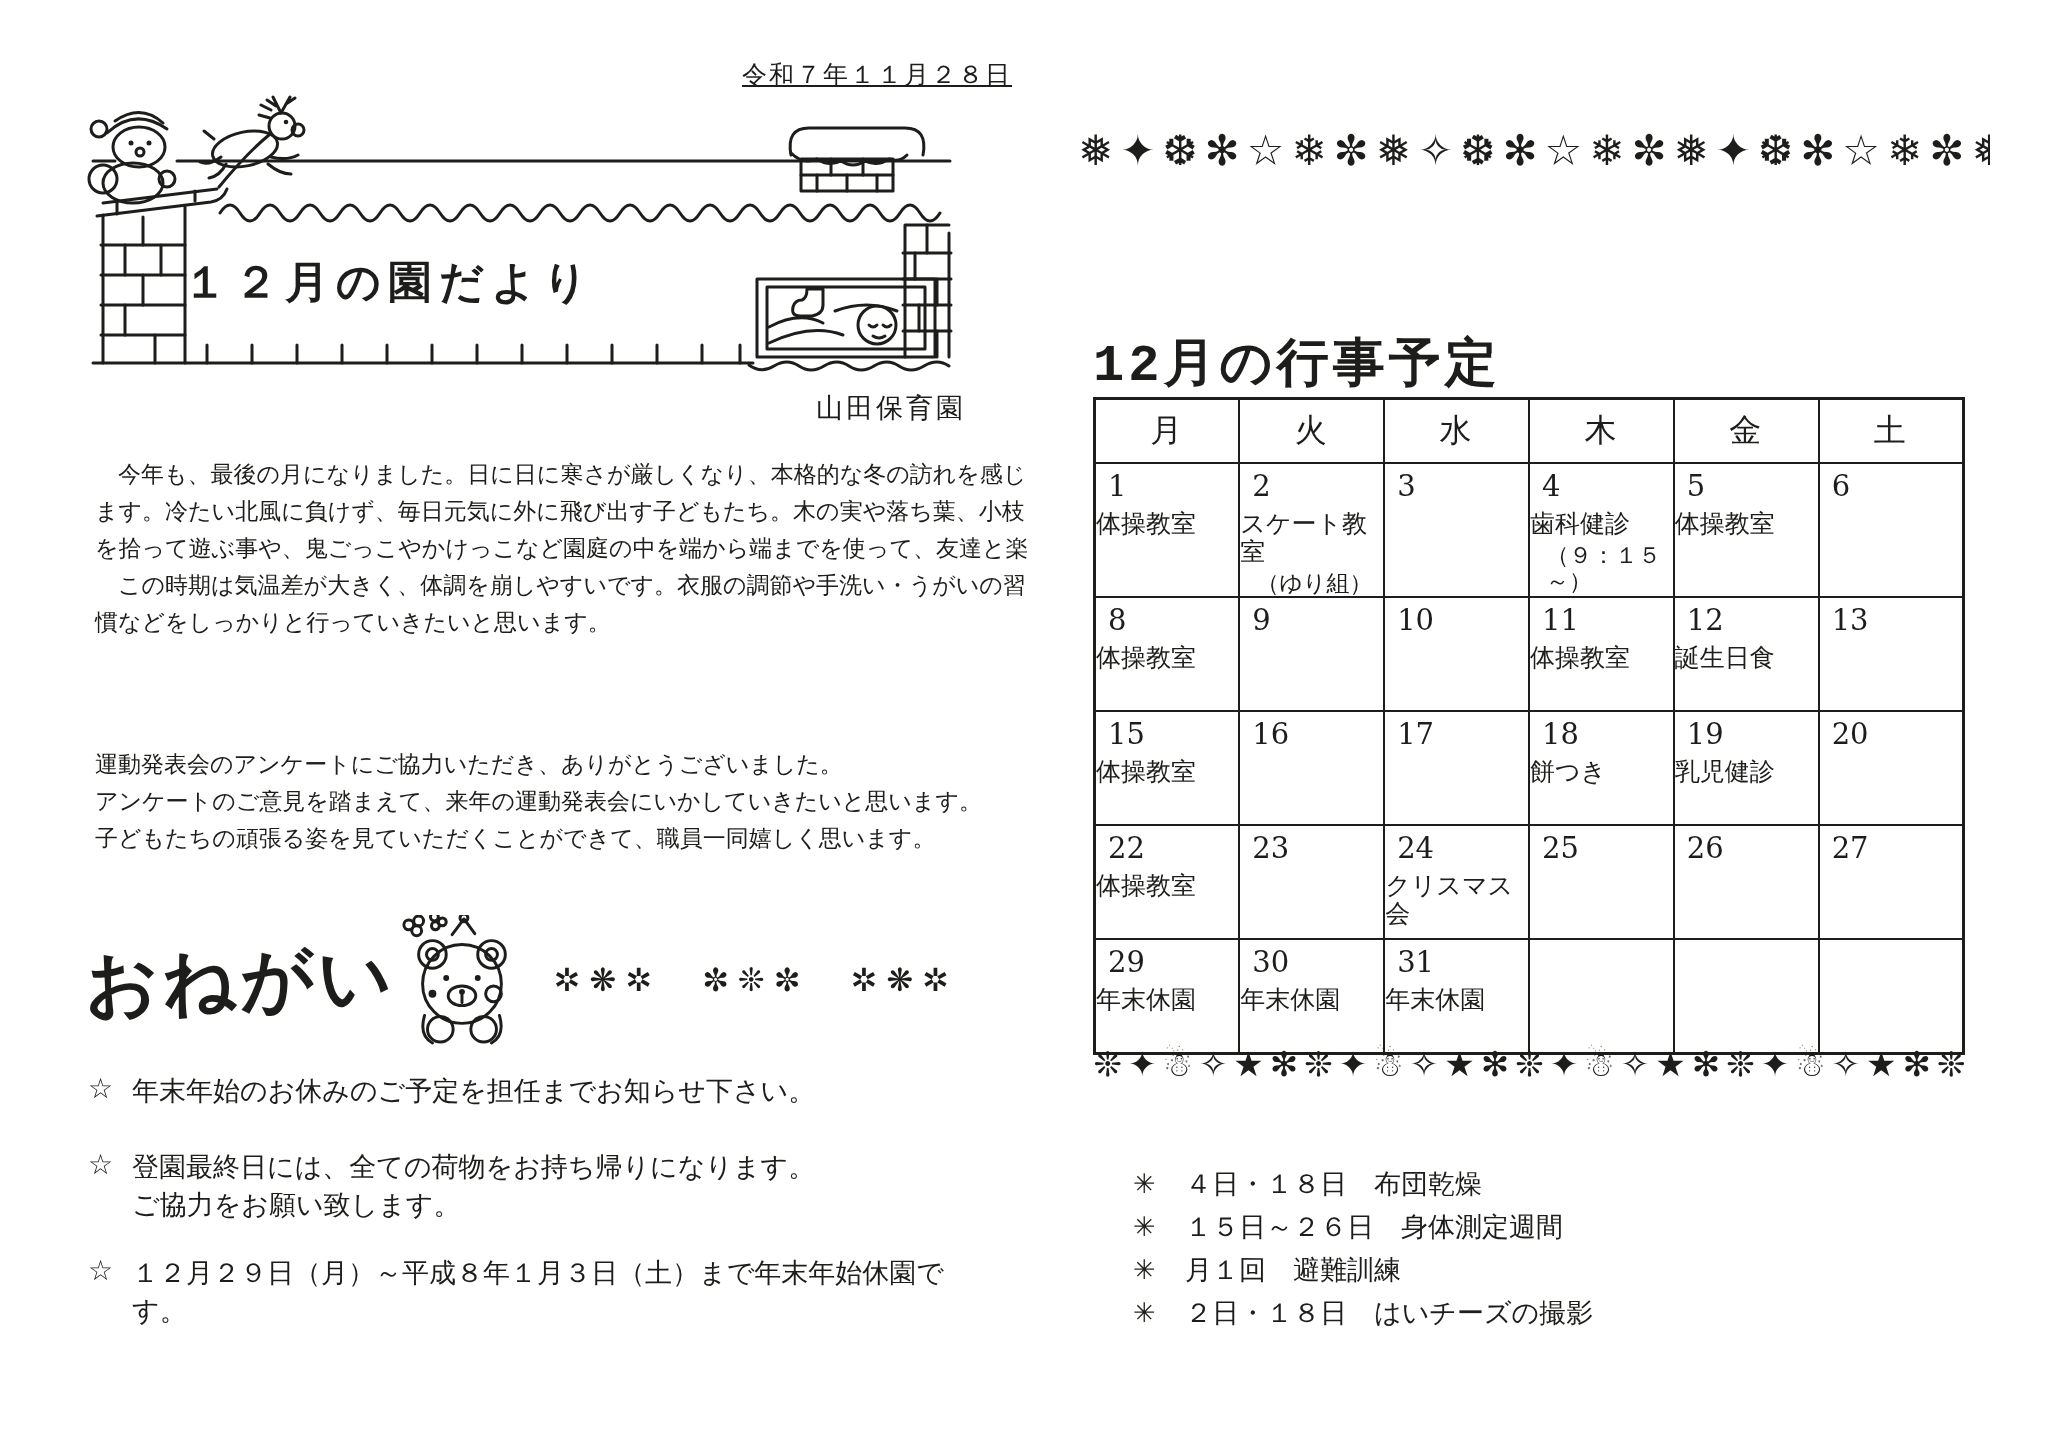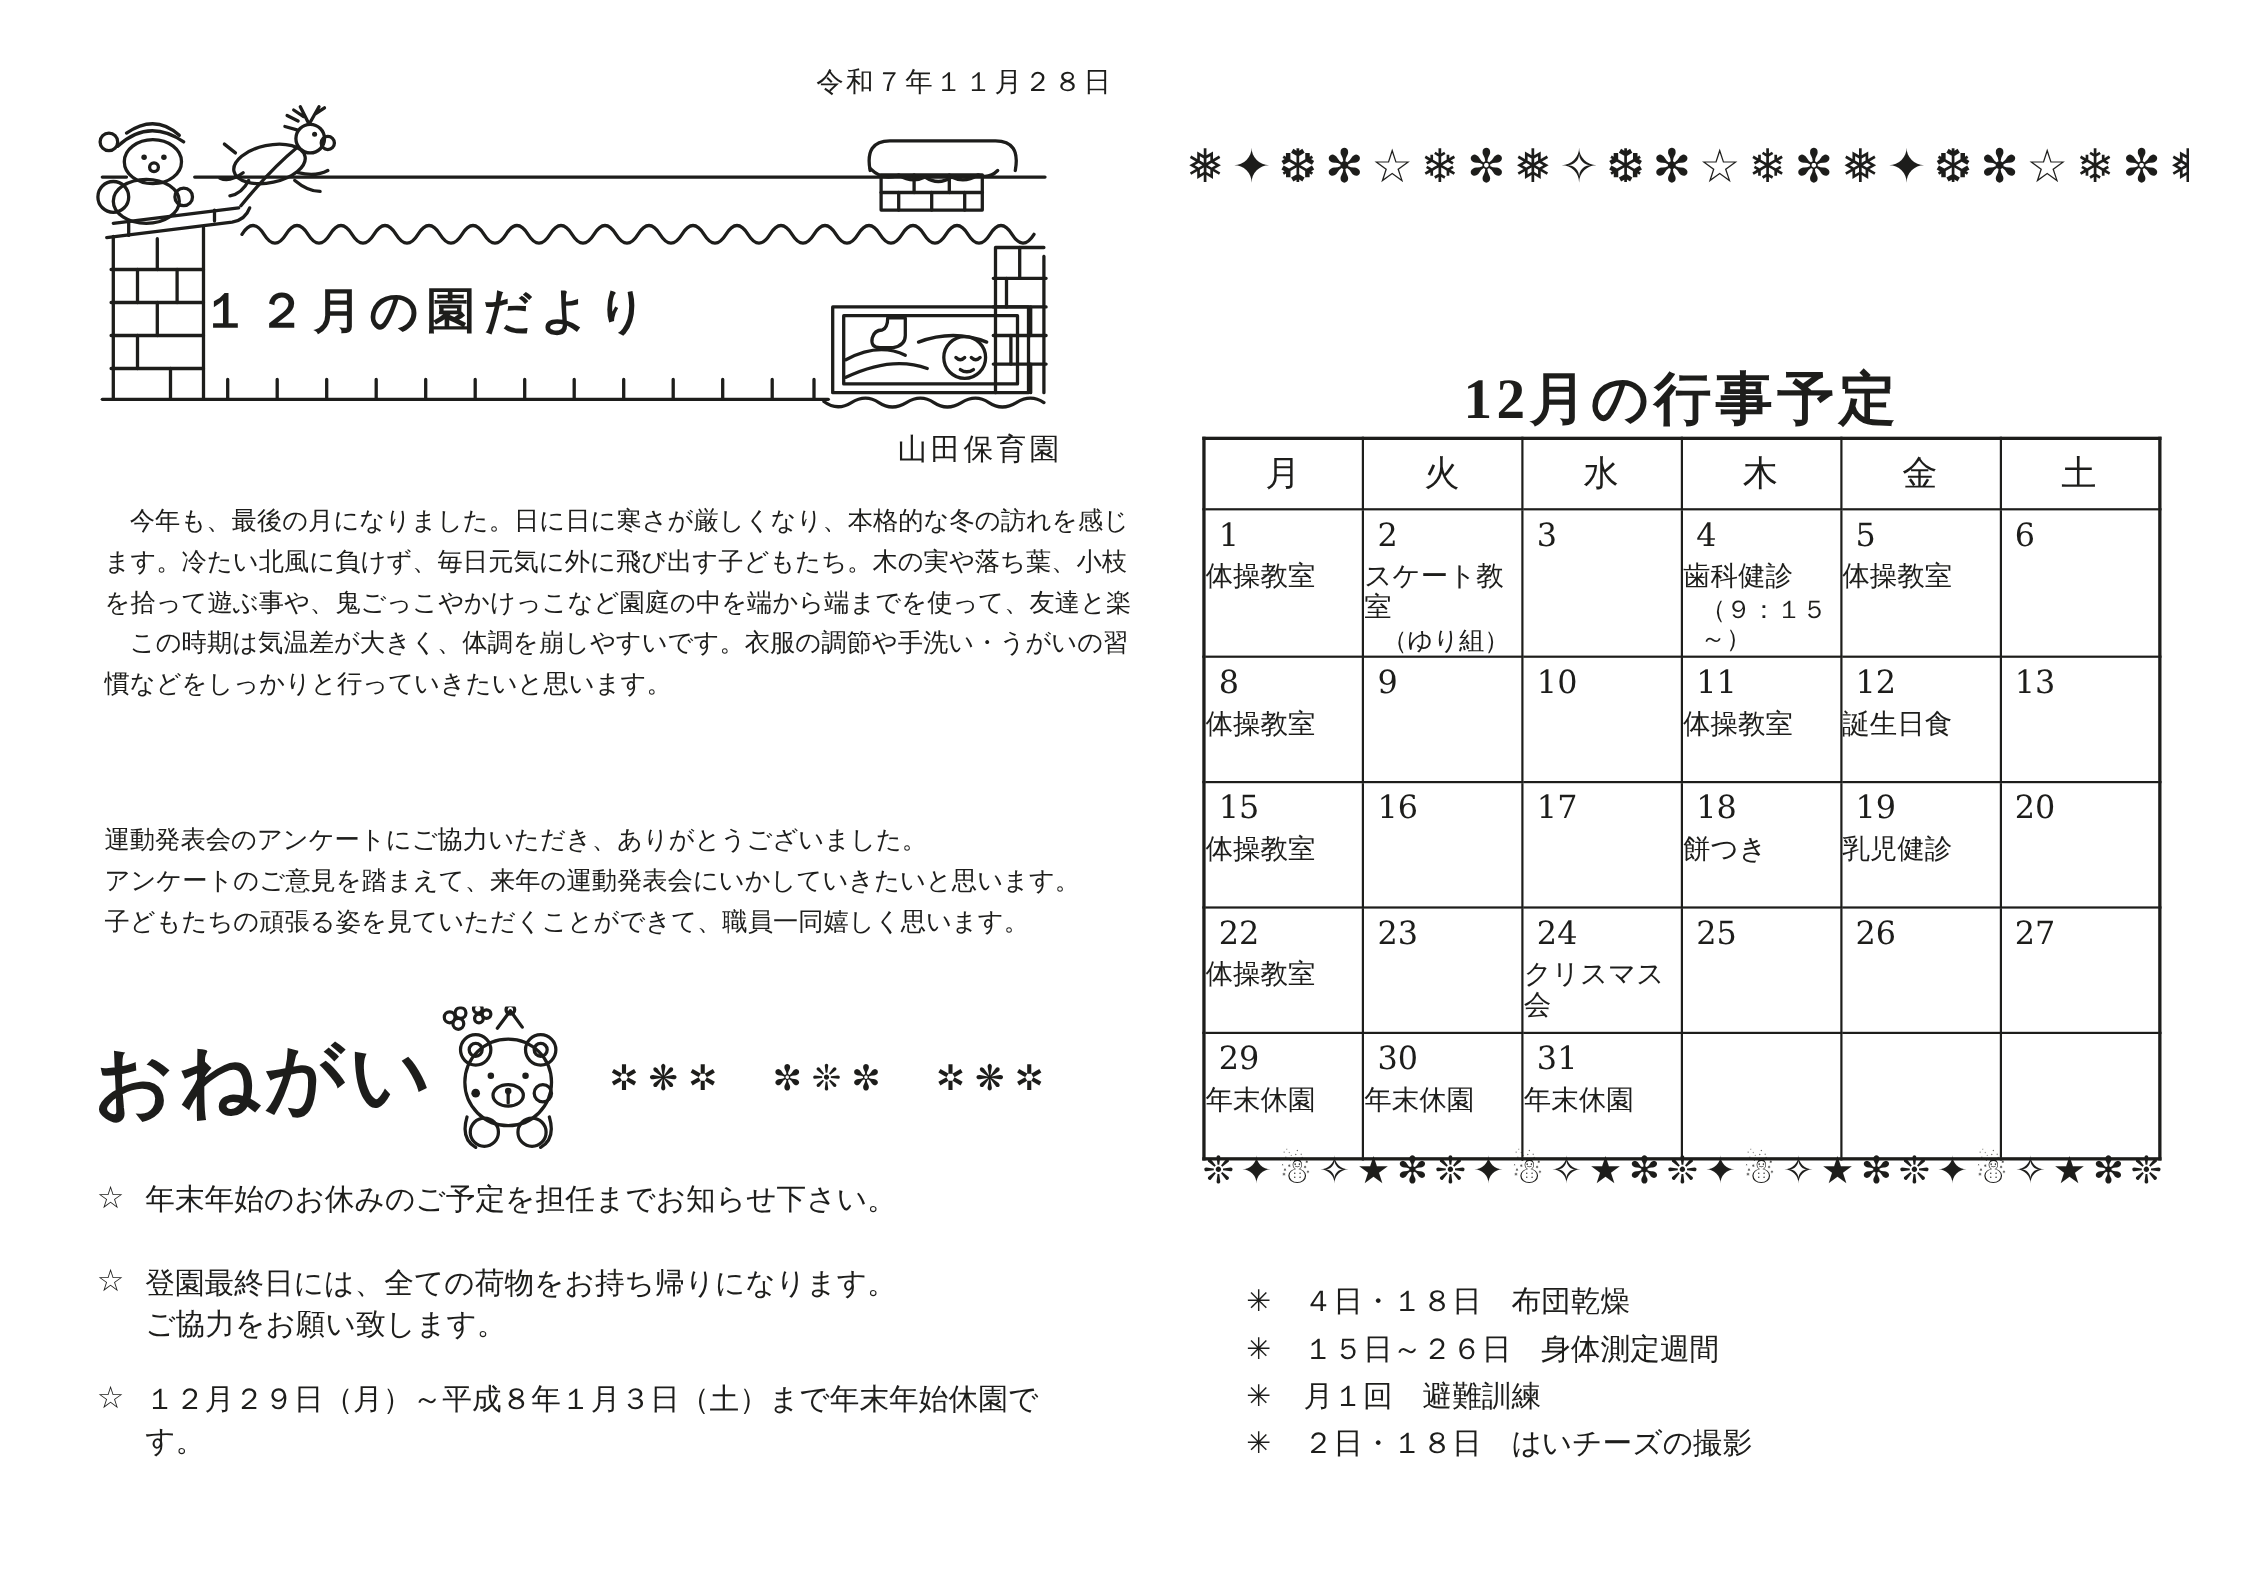--- a/index.html
+++ b/index.html
@@ -3,21 +3,21 @@
 <meta charset="utf-8">
 <style>
   html,body{margin:0;padding:0;}
   body{
     width:2048px;height:1446px;position:relative;overflow:hidden;
     background:#ffffff;color:#1d1d1b;
     font-family:"DejaVu Serif","Liberation Serif",serif;
   }
   .abs{position:absolute;}
   
-  .issue-date{left:742px;top:58px;font-size:25px;letter-spacing:2px;}
+  .issue-date{left:742px;top:58px;font-size:25px;letter-spacing:2px;text-decoration:underline;}
   .header-illu{left:85px;top:95px;width:870px;height:282px;}
   .header-illu svg{position:absolute;left:0;top:0;}
   .newsletter-title{
     position:absolute;left:98px;top:158px;width:470px;
     font-size:44px;letter-spacing:7px;font-weight:700;white-space:nowrap;
   }
   .school-name{left:690px;top:390px;width:276px;text-align:right;font-size:27px;letter-spacing:3px;}
   .body-par{left:95px;width:900px;font-size:23px;line-height:37px;}
   .intro-par{top:456px;}
   .survey-par{top:746px;}
@@ -38,22 +38,22 @@
   .request-item .req-lines div{line-height:38px;}
   .request-item:nth-child(2){margin-bottom:30px;}
   
   .deco-border{
     font-family:"DejaVu Sans","Liberation Sans",sans-serif;white-space:nowrap;
     overflow:hidden;text-align:center;
   }
   .top-border{left:1078px;top:126px;width:912px;font-size:42px;letter-spacing:7px;}
   .bottom-border{left:1075px;top:1044px;width:915px;font-size:34px;letter-spacing:6px;}
   .schedule-title{
-    left:1093px;top:328px;width:872px;text-align:center;
-    font-family:Liberation Serif, serif;font-weight:bold;
+    left:1093px;top:328px;width:872px;text-align:left;
+    font-family:Liberation Mono, monospace;font-weight:bold;
     font-size:52px;letter-spacing:4px;
   }
   .calendar{left:1093px;top:397px;}
   table.cal{border-collapse:collapse;table-layout:fixed;width:872px;border:3px solid #1d1d1b;}
   table.cal td,table.cal th{border:2px solid #1d1d1b;vertical-align:top;padding:0;}
   tr.cal-head th{height:62px;font-size:32px;font-weight:500;text-align:center;vertical-align:middle;letter-spacing:2px;}
   tr.cal-row td{height:112px;}
   .day{font-size:29px;padding:6px 0 0 12px;line-height:32px;}
   .ev{font-size:25px;margin-top:8px;line-height:28px;}
   .ev2{font-size:23px;padding-left:16px;margin-top:4px;line-height:26px;}

